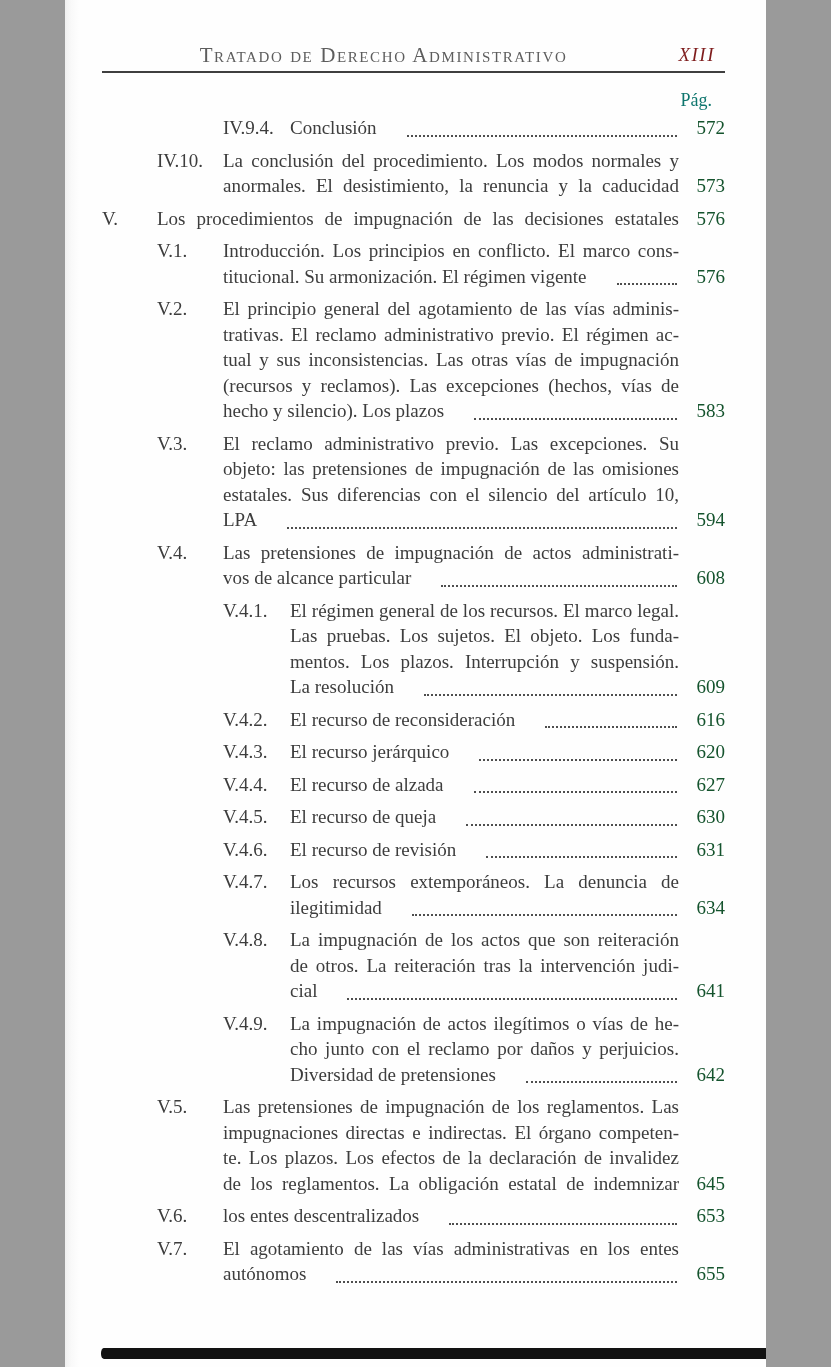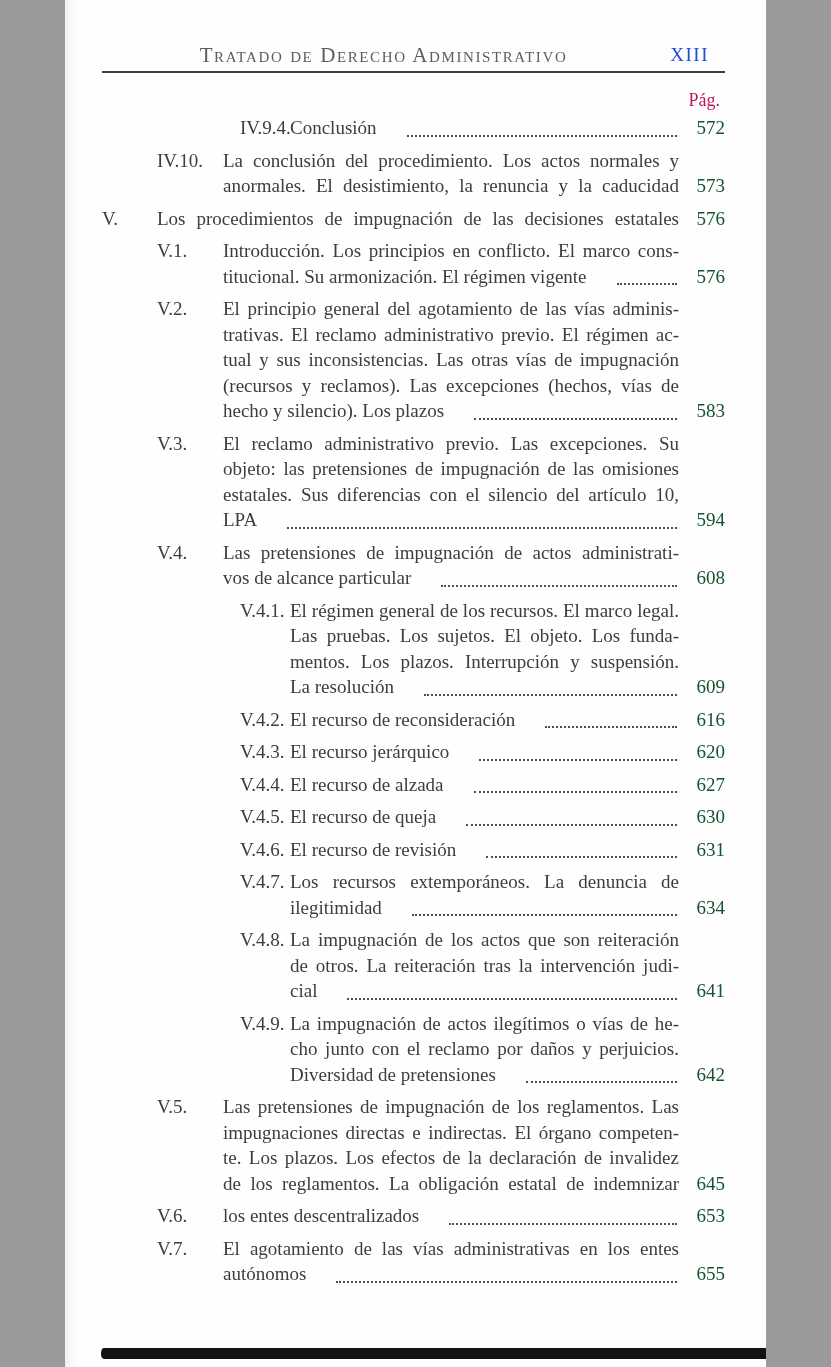--- a/index.html
+++ b/index.html
@@ -28,35 +28,35 @@
 
   .running-header { position:relative; height:71px; border-bottom:2.5px solid #3f3f3f; }
   .running-header .title {
     position:absolute; left:0; right:60px; top:43px;
     text-align:center;
     font-variant-caps:small-caps;
     font-size:21px; letter-spacing:1.6px; color:#5d5d5d;
     white-space:nowrap;
   }
   .running-header .folio {
-    position:absolute; right:16px; top:44px;
-    font-size:19px; letter-spacing:1.5px; color:#1d4ed8;
-  }
-
-  .pag-row { text-align:right; font-size:18px; color:#be185d; margin:17px 4px 4px 0; padding-right:1px; }
+    position:absolute; right:10px; top:44px;
+    font-size:19px; letter-spacing:1.5px; color:#7f1d1d;font-style:italic;
+  }
+
+  .pag-row { text-align:right; font-size:18px; color:#0f766e; margin:17px 12px 4px 0; padding-right:1px; }
 
   .toc { position:relative; }
   .entry { position:relative; margin-bottom:7px; font-size:19px; line-height:25.5px; }
   .entry .lbl { position:absolute; top:0; }
   .entry.lvl0 { padding-left:55px;  padding-right:46px; }
   .entry.lvl0 .lbl { left:0; }
   .entry.lvl1 { padding-left:121px; padding-right:46px; }
   .entry.lvl1 .lbl { left:55px; }
   .entry.lvl2 { padding-left:188px; padding-right:46px; }
-  .entry.lvl2 .lbl { left:138px;text-align:right; }
+  .entry.lvl2 .lbl { left:121px;text-align:right; }
 
   .entry .line { text-align:justify; text-align-last:justify; }
   .entry .lastline { display:flex;gap:24px; }
   .entry .lastline .txt { white-space:nowrap; }
   .entry.no-leader .lastline { display:block; text-align:justify; text-align-last:justify; }
   .dots {
     flex:1 1 auto;
     border-bottom:2px dotted #4e4e4e;
     margin:0 2px 4px 6px;
     align-self:flex-end;
@@ -87,21 +87,21 @@
     <span class="lbl">IV.9.4.</span>
     <span class="body"><div class="lastline">
               <span class="txt">Conclusión</span>
               <span class="dots"></span>
             </div></span>
     <span class="pg">572</span>
   </div>
 
   <div class="entry lvl1 no-leader">
     <span class="lbl">IV.10.</span>
-    <span class="body"><div class="line">La conclusión del procedimiento. Los actos normales y</div><div class="lastline">anormales. El desistimiento, la renuncia y la caducidad</div></span>
+    <span class="body"><div class="line">La conclusión del procedimiento. Los modos normales y</div><div class="lastline">anormales. El desistimiento, la renuncia y la caducidad</div></span>
     <span class="pg">573</span>
   </div>
 
   <div class="entry lvl0 no-leader">
     <span class="lbl">V.</span>
     <span class="body"><div class="lastline">Los procedimientos de impugnación de las decisiones estatales</div></span>
     <span class="pg">576</span>
   </div>
 
   <div class="entry lvl1">

